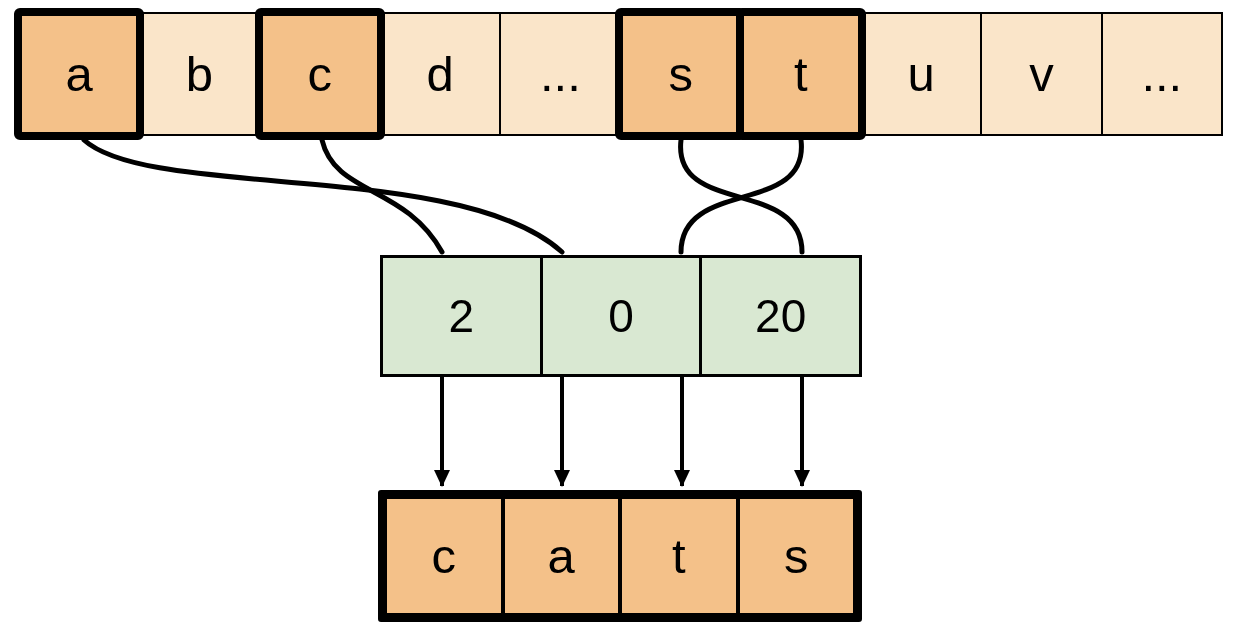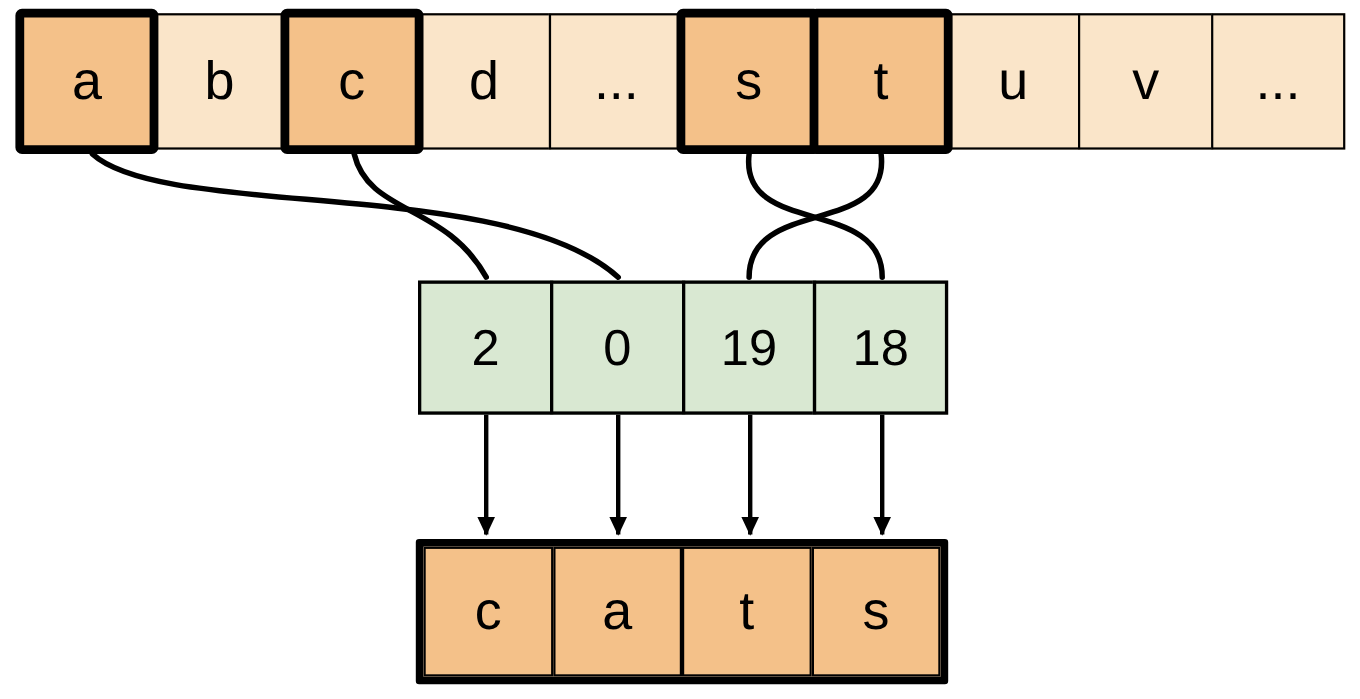--- a/index.html
+++ b/index.html
@@ -125,22 +125,21 @@
     <path class="curve" d="M 801 140 C 810 216 681 178 681 252"></path>
     <line class="down" x1="442" y1="377" x2="442" y2="486" marker-end="url(#ah)"></line>
     <line class="down" x1="562" y1="377" x2="562" y2="486" marker-end="url(#ah)"></line>
     <line class="down" x1="682" y1="377" x2="682" y2="486" marker-end="url(#ah)"></line>
     <line class="down" x1="802" y1="377" x2="802" y2="486" marker-end="url(#ah)"></line>
   </svg>
 
   <div class="row green-row">
     <div class="cell">2</div>
     <div class="cell">0</div>
-    <div class="cell">19</div>
-    <div class="cell">18</div>
+    <div class="cell">20</div>
   </div>
 
   <div class="bottom-box">
     <div class="cell">c</div>
     <div class="cell">a</div>
     <div class="cell">t</div>
     <div class="cell">s</div>
   </div>
 
 </div>

